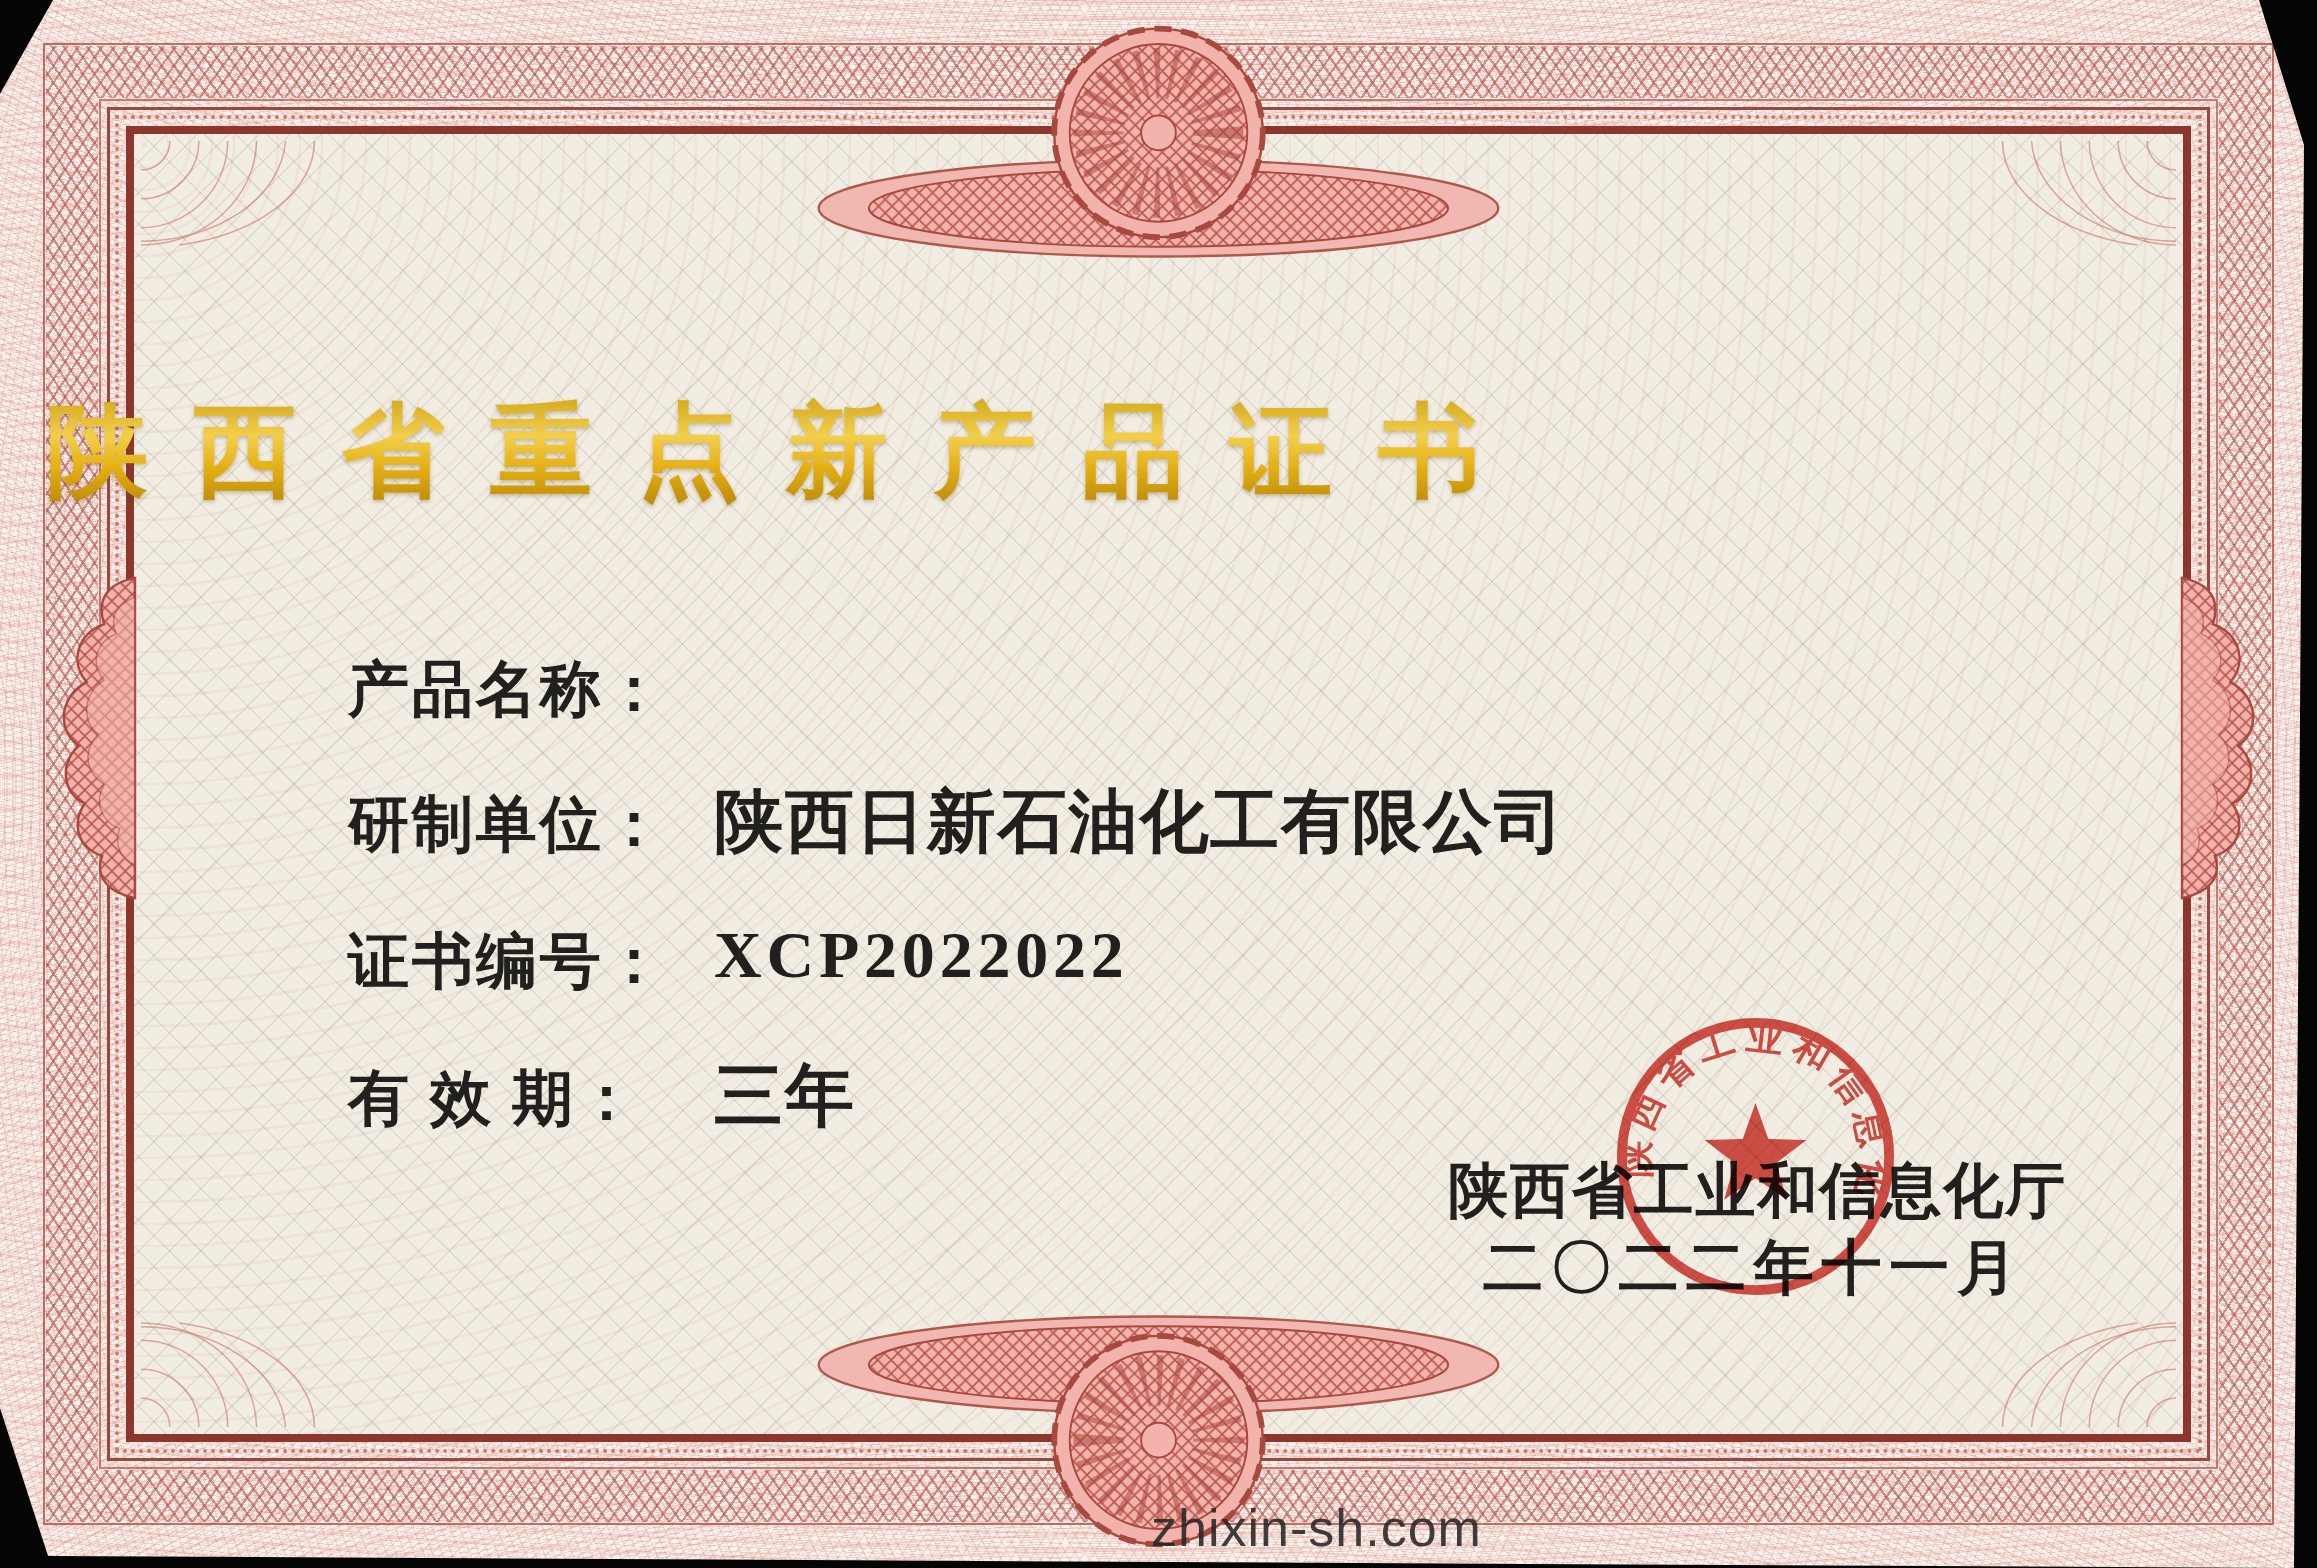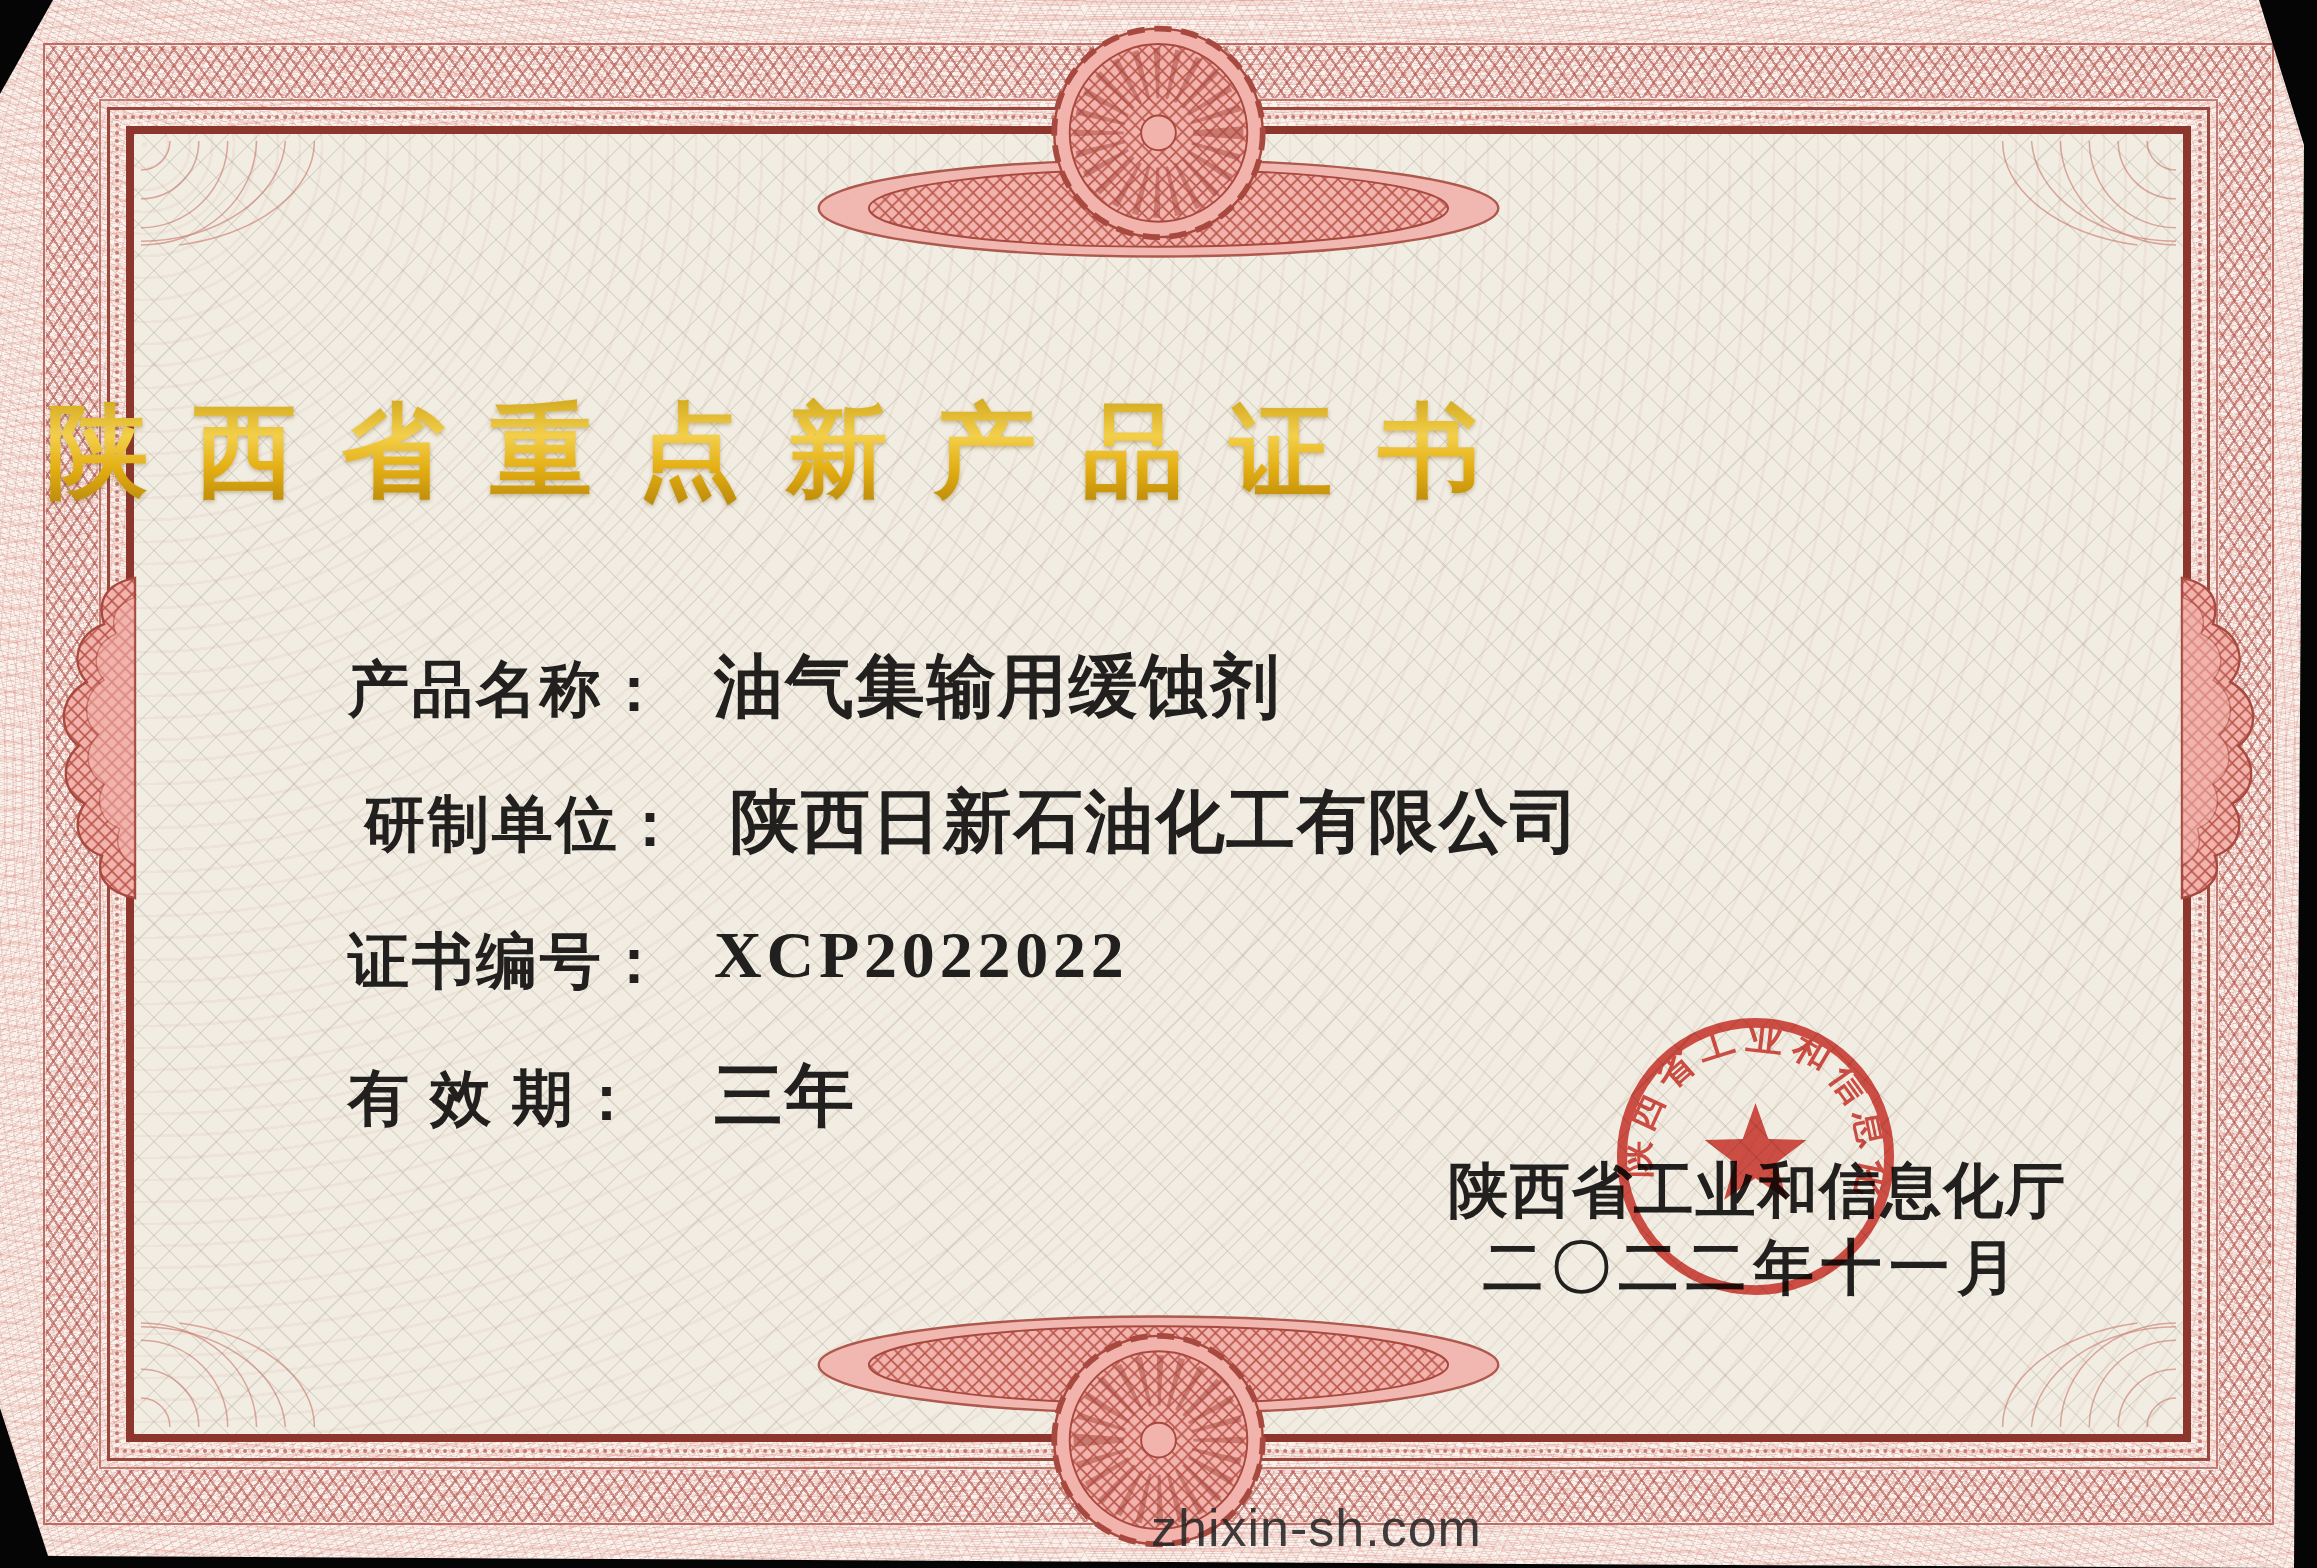--- a/index.html
+++ b/index.html
@@ -48,21 +48,21 @@
 
   
   .title{position:absolute;z-index:9;left:0;top:384px;width:2317px;text-align:left;
          font-size:102px;font-weight:700;letter-spacing:46px;text-indent:46px;white-space:nowrap;
          background:linear-gradient(180deg,#c89c0e 0%,#f3cf4a 38%,#e3ae12 62%,#a97a08 100%);
          -webkit-background-clip:text;background-clip:text;color:transparent;
          filter:drop-shadow(0 2.9px 1.9px rgba(110,75,5,.35));}
   .row{position:absolute;z-index:9;left:0;top:0;width:2052px;height:97px;color:#21201e;}
   .row .lbl{position:absolute;left:348px;top:7.7px;font-size:61px;font-weight:700;letter-spacing:2.9px;white-space:nowrap;}
   .row .val{position:absolute;left:714px;top:0;font-size:69px;font-weight:700;letter-spacing:1.9px;white-space:nowrap;}
-  .row-1{top:641px;} .row-2{top:776px;margin-left:16px;} .row-3{top:913px;} .row-4{top:1050px;}
+  .row-1{top:641px;} .row-2{top:776px;} .row-3{top:913px;} .row-4{top:1050px;}
   .row-3 .val{font-size:66px;letter-spacing:4.8px;top:3.9px;text-align:center;}
   .issuer{position:absolute;z-index:9;left:1448px;top:1151px;font-size:60px;font-weight:700;
           letter-spacing:1.9px;color:#21201e;white-space:nowrap;}
   .issue-date{position:absolute;z-index:9;left:1483px;top:1228px;font-size:60px;font-weight:700;
           letter-spacing:7.7px;color:#21201e;white-space:nowrap;}
   .seal{position:absolute;z-index:11;left:1607px;top:1008px;mix-blend-mode:multiply;opacity:.92;}
   .watermark{position:absolute;z-index:12;left:1151px;top:1498px;font-size:52px;color:#262626;
           font-family:"Liberation Sans","DejaVu Sans",sans-serif;letter-spacing:1px;opacity:.88;}
 </style>
 </head>
@@ -159,21 +159,20 @@
         <path d="M150,0 A150,110 0 0 1 0,104 M180,0 A180,110 0 0 1 40,108"></path>
       </g>
     </svg>
 
     
     <div class="title">陕西省重点新产品证书</div>
 
     
     <div class="row row-1">
       <span class="lbl">产品名称：</span>
-      <span class="val">油气集输用缓蚀剂</span>
     </div>
     <div class="row row-2">
       <span class="lbl">研制单位：</span>
       <span class="val">陕西日新石油化工有限公司</span>
     </div>
     <div class="row row-3">
       <span class="lbl">证书编号：</span>
       <span class="val">XCP2022022</span>
     </div>
     <div class="row row-4">

